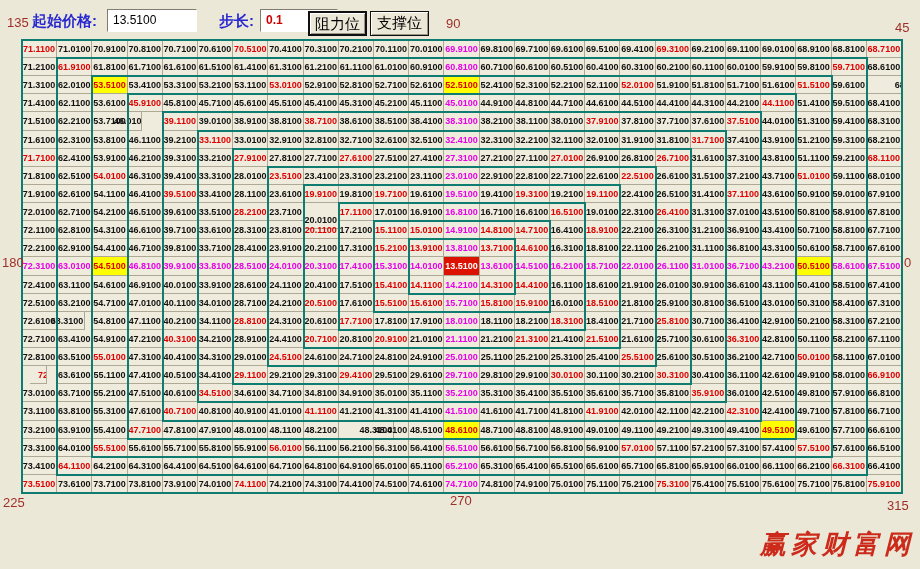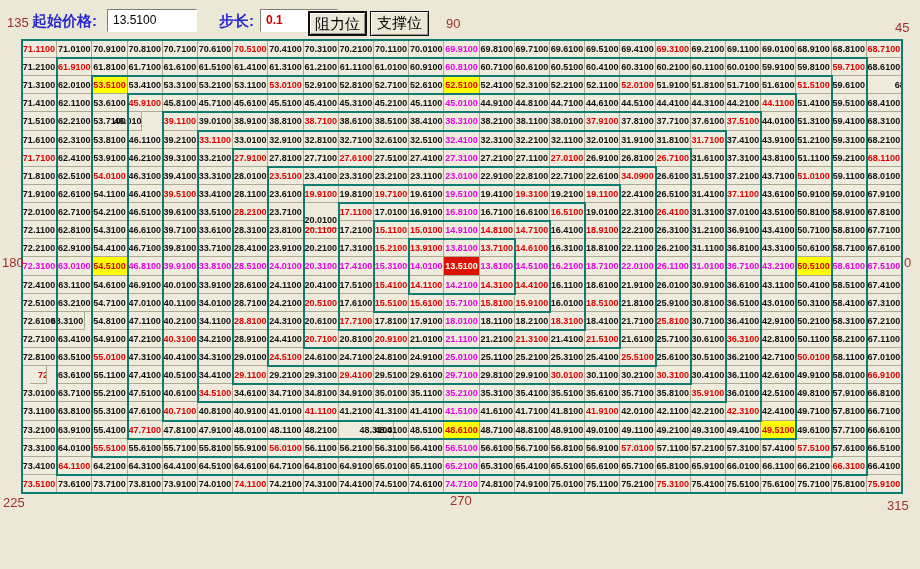--- a/index.html
+++ b/index.html
@@ -234,21 +234,21 @@
       <div class="cell r" style="left: 246.4px; top: 126.84px; width: 35.2px; height: 18.12px; line-height: 18.12px;">23.5100</div>
       <div class="cell" style="left: 281.6px; top: 126.84px; width: 35.2px; height: 18.12px; line-height: 18.12px;">23.4100</div>
       <div class="cell" style="left: 316.8px; top: 126.84px; width: 35.2px; height: 18.12px; line-height: 18.12px;">23.3100</div>
       <div class="cell" style="left: 352px; top: 126.84px; width: 35.2px; height: 18.12px; line-height: 18.12px;">23.2100</div>
       <div class="cell" style="left: 387.2px; top: 126.84px; width: 35.2px; height: 18.12px; line-height: 18.12px;">23.1100</div>
       <div class="cell m" style="left: 422.4px; top: 126.84px; width: 35.2px; height: 18.12px; line-height: 18.12px;">23.0100</div>
       <div class="cell" style="left: 457.6px; top: 126.84px; width: 35.2px; height: 18.12px; line-height: 18.12px;">22.9100</div>
       <div class="cell" style="left: 492.8px; top: 126.84px; width: 35.2px; height: 18.12px; line-height: 18.12px;">22.8100</div>
       <div class="cell" style="left: 528px; top: 126.84px; width: 35.2px; height: 18.12px; line-height: 18.12px;">22.7100</div>
       <div class="cell" style="left: 563.2px; top: 126.84px; width: 35.2px; height: 18.12px; line-height: 18.12px;">22.6100</div>
-      <div class="cell r" style="left: 598.4px; top: 126.84px; width: 35.2px; height: 18.12px; line-height: 18.12px;">34.0900</div>
+      <div class="cell r" style="left: 598.4px; top: 126.84px; width: 35.2px; height: 18.12px; line-height: 18.12px;">22.5100</div>
       <div class="cell" style="left: 633.6px; top: 126.84px; width: 35.2px; height: 18.12px; line-height: 18.12px;">26.6100</div>
       <div class="cell" style="left: 668.8px; top: 126.84px; width: 35.2px; height: 18.12px; line-height: 18.12px;">31.5100</div>
       <div class="cell" style="left: 704px; top: 126.84px; width: 35.2px; height: 18.12px; line-height: 18.12px;">37.2100</div>
       <div class="cell" style="left: 739.2px; top: 126.84px; width: 35.2px; height: 18.12px; line-height: 18.12px;">43.7100</div>
       <div class="cell r" style="left: 774.4px; top: 126.84px; width: 35.2px; height: 18.12px; line-height: 18.12px;">51.0100</div>
       <div class="cell" style="left: 809.6px; top: 126.84px; width: 35.2px; height: 18.12px; line-height: 18.12px;">59.1100</div>
       <div class="cell" style="left: 844.8px; top: 126.84px; width: 35.2px; height: 18.12px; line-height: 18.12px;">68.0100</div>
       <div class="cell" style="left: 0px; top: 144.96px; width: 35.2px; height: 18.12px; line-height: 18.12px;">71.9100</div>
       <div class="cell" style="left: 35.2px; top: 144.96px; width: 35.2px; height: 18.12px; line-height: 18.12px;">62.6100</div>
       <div class="cell" style="left: 70.4px; top: 144.96px; width: 35.2px; height: 18.12px; line-height: 18.12px;">54.1100</div>
@@ -691,13 +691,14 @@
       <span class="angle-label" style="left: 7px; top: 15px;">135</span>
       <span class="angle-label" style="left: 446px; top: 16px;">90</span>
       <span class="angle-label" style="left: 895px; top: 20px;">45</span>
       <span class="angle-label" style="left: 2px; top: 255px;">180</span>
       <span class="angle-label" style="left: 904px; top: 255px;">0</span>
       <span class="angle-label" style="left: 3px; top: 495px;">225</span>
       <span class="angle-label" style="left: 450px; top: 493px;">270</span>
       <span class="angle-label" style="left: 887px; top: 498px;">315</span>
     </div>
 
+  <div id="watermark">赢家财富网</div>
 </div>
 
 </body></html>

